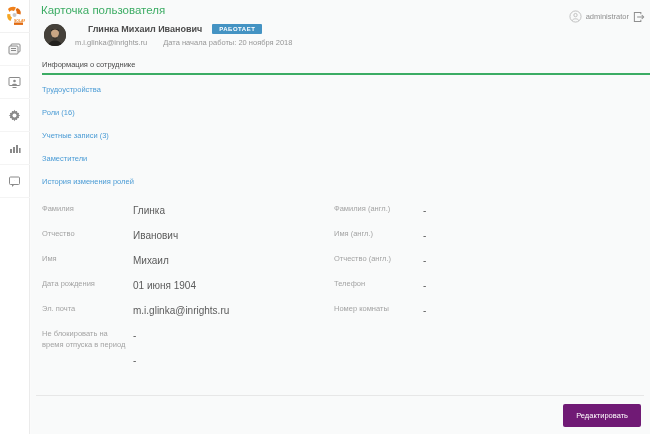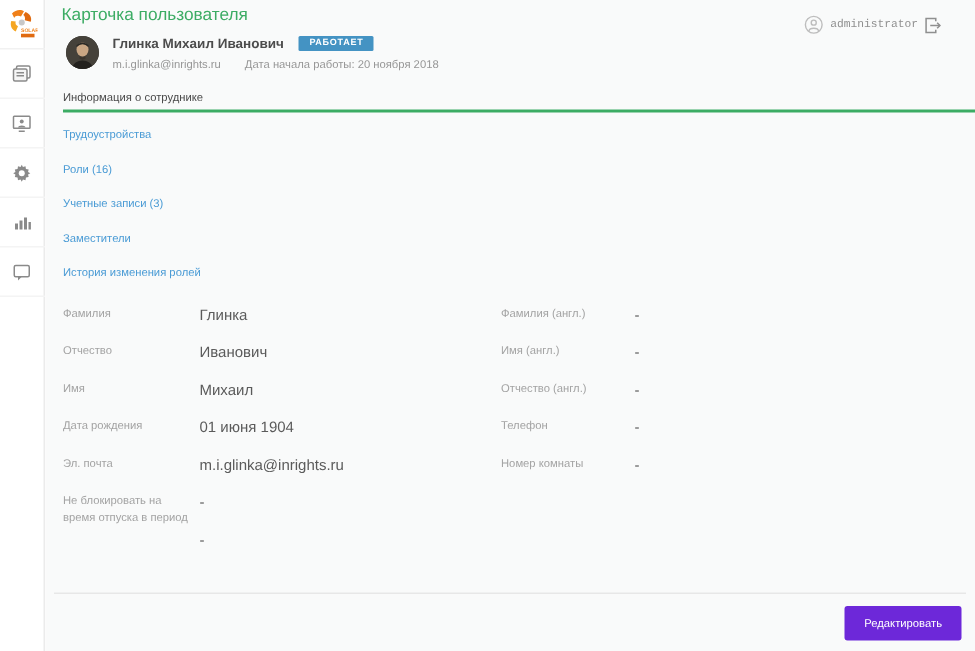--- a/index.html
+++ b/index.html
@@ -26,36 +26,36 @@
   }
   .side-item svg { display:block; }
   
   .content {
     position:absolute; left:31px; top:0; right:0; bottom:0;
     background:#f9fafa;
     display:flex; flex-direction:column;
   }
   
   .topbar {
-    position:absolute; top:10px; right:22px;
-    display:flex; align-items:center; gap:4px;font-family:Liberation Mono, monospace;
+    position:absolute; top:10px; right:5px;
+    display:flex; align-items:center; gap:4px;
   }
   .topbar .uname { font-size:7.5px; color:#8f8f8f; }
   
   .page-title {
     margin:4px 0 0 10px;
     font-size:11.5px; color:#3cac64; font-weight:400;
   }
   .user-row { margin:8px 0 0 13px; display:flex; align-items:flex-start; }
   .avatar {
     width:22px; height:22px; border-radius:50%; overflow:hidden;
     background:#3a3a38; flex:0 0 22px;
   }
   .user-info { margin-left:9px; }
-  .name-line { display:flex; align-items:center; }
+  .name-line { display:flex; align-items:center;margin-left:13px; }
   .user-name { font-size:9px; font-weight:700; color:#4c4c4c; }
   .badge {
     margin-left:10px; background:#4493c3; color:#ffffff;
     font-size:6px; letter-spacing:.5px; padding:2px 7px; border-radius:1px;
     font-weight:700;
   }
   .meta-line { margin-top:4px; display:flex; gap:16px; font-size:7.5px; color:#979797; }
   
   .tabs { margin:13px 0 0 11px; display:flex; gap:10px;flex-direction:column; }
   .tab {
@@ -69,21 +69,21 @@
   .col-right { width:300px; margin-left:31px; }
   .frow { display:flex; min-height:25px; align-items:flex-start; }
   .flabel { font-size:7.5px; color:#a3a3a3; line-height:1.45; }
   .col-left  .flabel { flex:0 0 91px; padding-right:6px; }
   .col-right .flabel { flex:0 0 89px; padding-right:6px; }
   .fvalue { font-size:10px; color:#5b5b5b; line-height:1.45; }
   
   .footer-sep { border:none; border-top:1px solid #e7e7e7; margin:0 6px 0 5px; }
   .footer-bar { height:38px; display:flex; align-items:center; justify-content:flex-end; padding-right:9px; }
   .edit-btn {
-    background:#6d28d9; color:#ffffff; border:none; border-radius:2px;
+    background:#701a75; color:#ffffff; border:none; border-radius:2px;
     font-family:"Liberation Sans", sans-serif;
     font-size:7.5px; padding:7px 13px; cursor:pointer;
   }
   .icon-btn { cursor:pointer; display:flex; align-items:center; }
 </style>
 </head>
 <body>
 
 <nav class="sidebar">
   <div class="logo">

